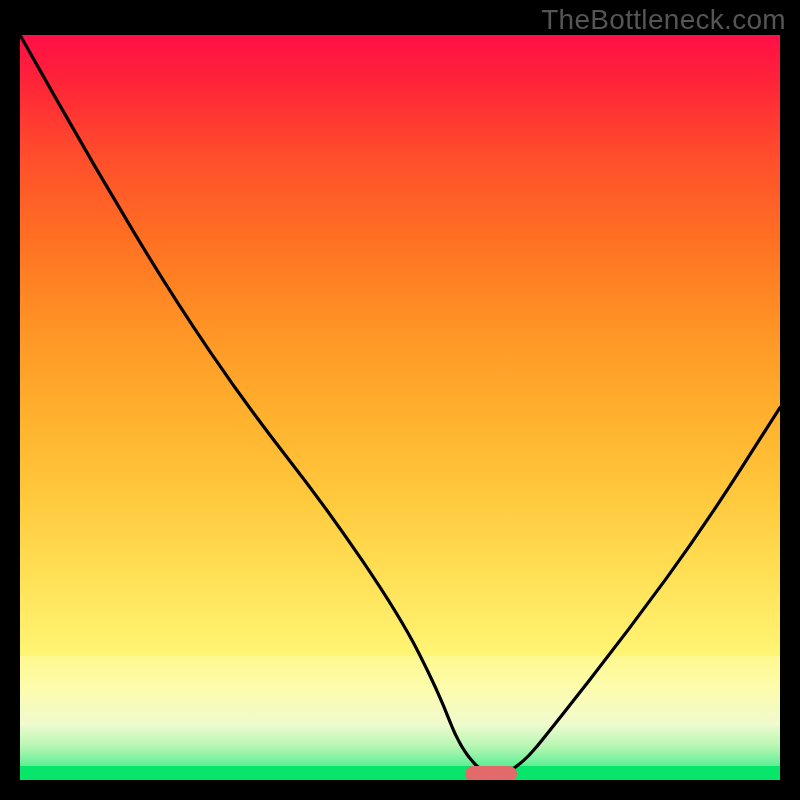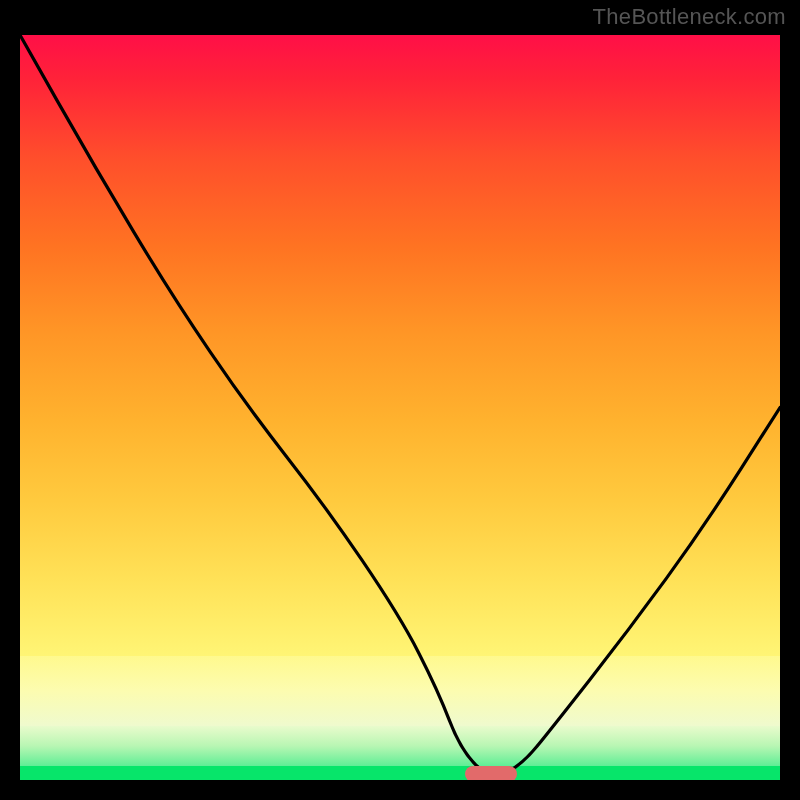--- a/index.html
+++ b/index.html
@@ -14,21 +14,21 @@
     position: relative;
     width: 800px;
     height: 800px;
     background: #000;
   }
   .watermark {
     position: absolute;
     top: 4px;
     right: 14px;
     font-family: Arial, Helvetica, sans-serif;
-    font-size: 22px;
+    font-size: 28px;
     font-weight: 500;
     color: #555;
     letter-spacing: 0.3px;
     z-index: 5;
   }
   .plot-area {
     position: absolute;
     left: 20px;
     top: 35px;
     width: 760px;

